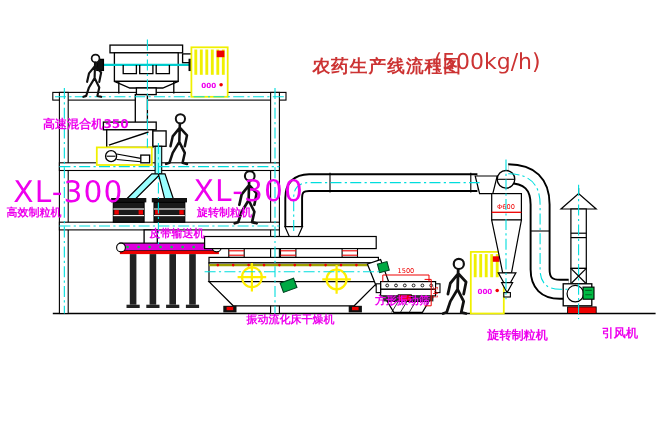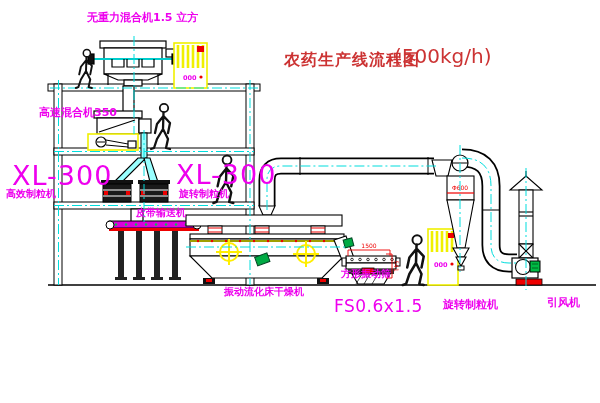--- a/index.html
+++ b/index.html
@@ -298,35 +298,33 @@
     <line x1="526" y1="168" x2="526" y2="290"></line>
     <line x1="186" y1="247" x2="346" y2="247"></line>
   </g>
 
   <use href="#person-shape" transform="translate(86,88) scale(0.85)"></use>
   <use href="#person-shape" transform="translate(163,149) scale(1.0)"></use>
   <use href="#person-shape" transform="translate(226,203) scale(1.05)"></use>
   <use href="#person-shape" transform="translate(416,285) scale(1.1)"></use>
 </svg>
 
-<div class="lbl magenta xs" style="left:87px;top:12px;">无重力混合机1.5 立方</div>
 <div class="lbl magenta xs" style="left:39px;top:107px;">高速混合机350</div>
 
 <div class="lbl red title-cn" style="left:284px;top:52px;">农药生产线流程图</div>
 <div class="lbl red title-cap" style="left:394px;top:46px;">(500kg/h)</div>
 
 <div class="lbl magenta model-big" style="left:12px;top:162px;">XL-300</div>
 <div class="lbl magenta sm" style="left:6px;top:189px;">高效制粒机</div>
 
 <div class="lbl magenta model-big" style="left:176px;top:161px;">XL-300</div>
 <div class="lbl magenta sm" style="left:179px;top:189px;">旋转制粒机</div>
 
 <div class="lbl magenta sm" style="left:136px;top:208px;">皮带输送机</div>
 
 <div class="lbl magenta sm" style="left:224px;top:287px;">振动流化床干燥机</div>
 
 <div class="lbl magenta sm" style="left:341px;top:269px;">方形振动筛</div>
-<div class="lbl magenta model-med" style="left:334px;top:298px;">FS0.6x1.5</div>
 
 <div class="lbl magenta xs" style="left:443px;top:299px;">旋转制粒机</div>
 <div class="lbl magenta xs" style="left:527px;top:297px;margin-left:20px;">引风机</div>
 
 </div>
 
 </body></html>

